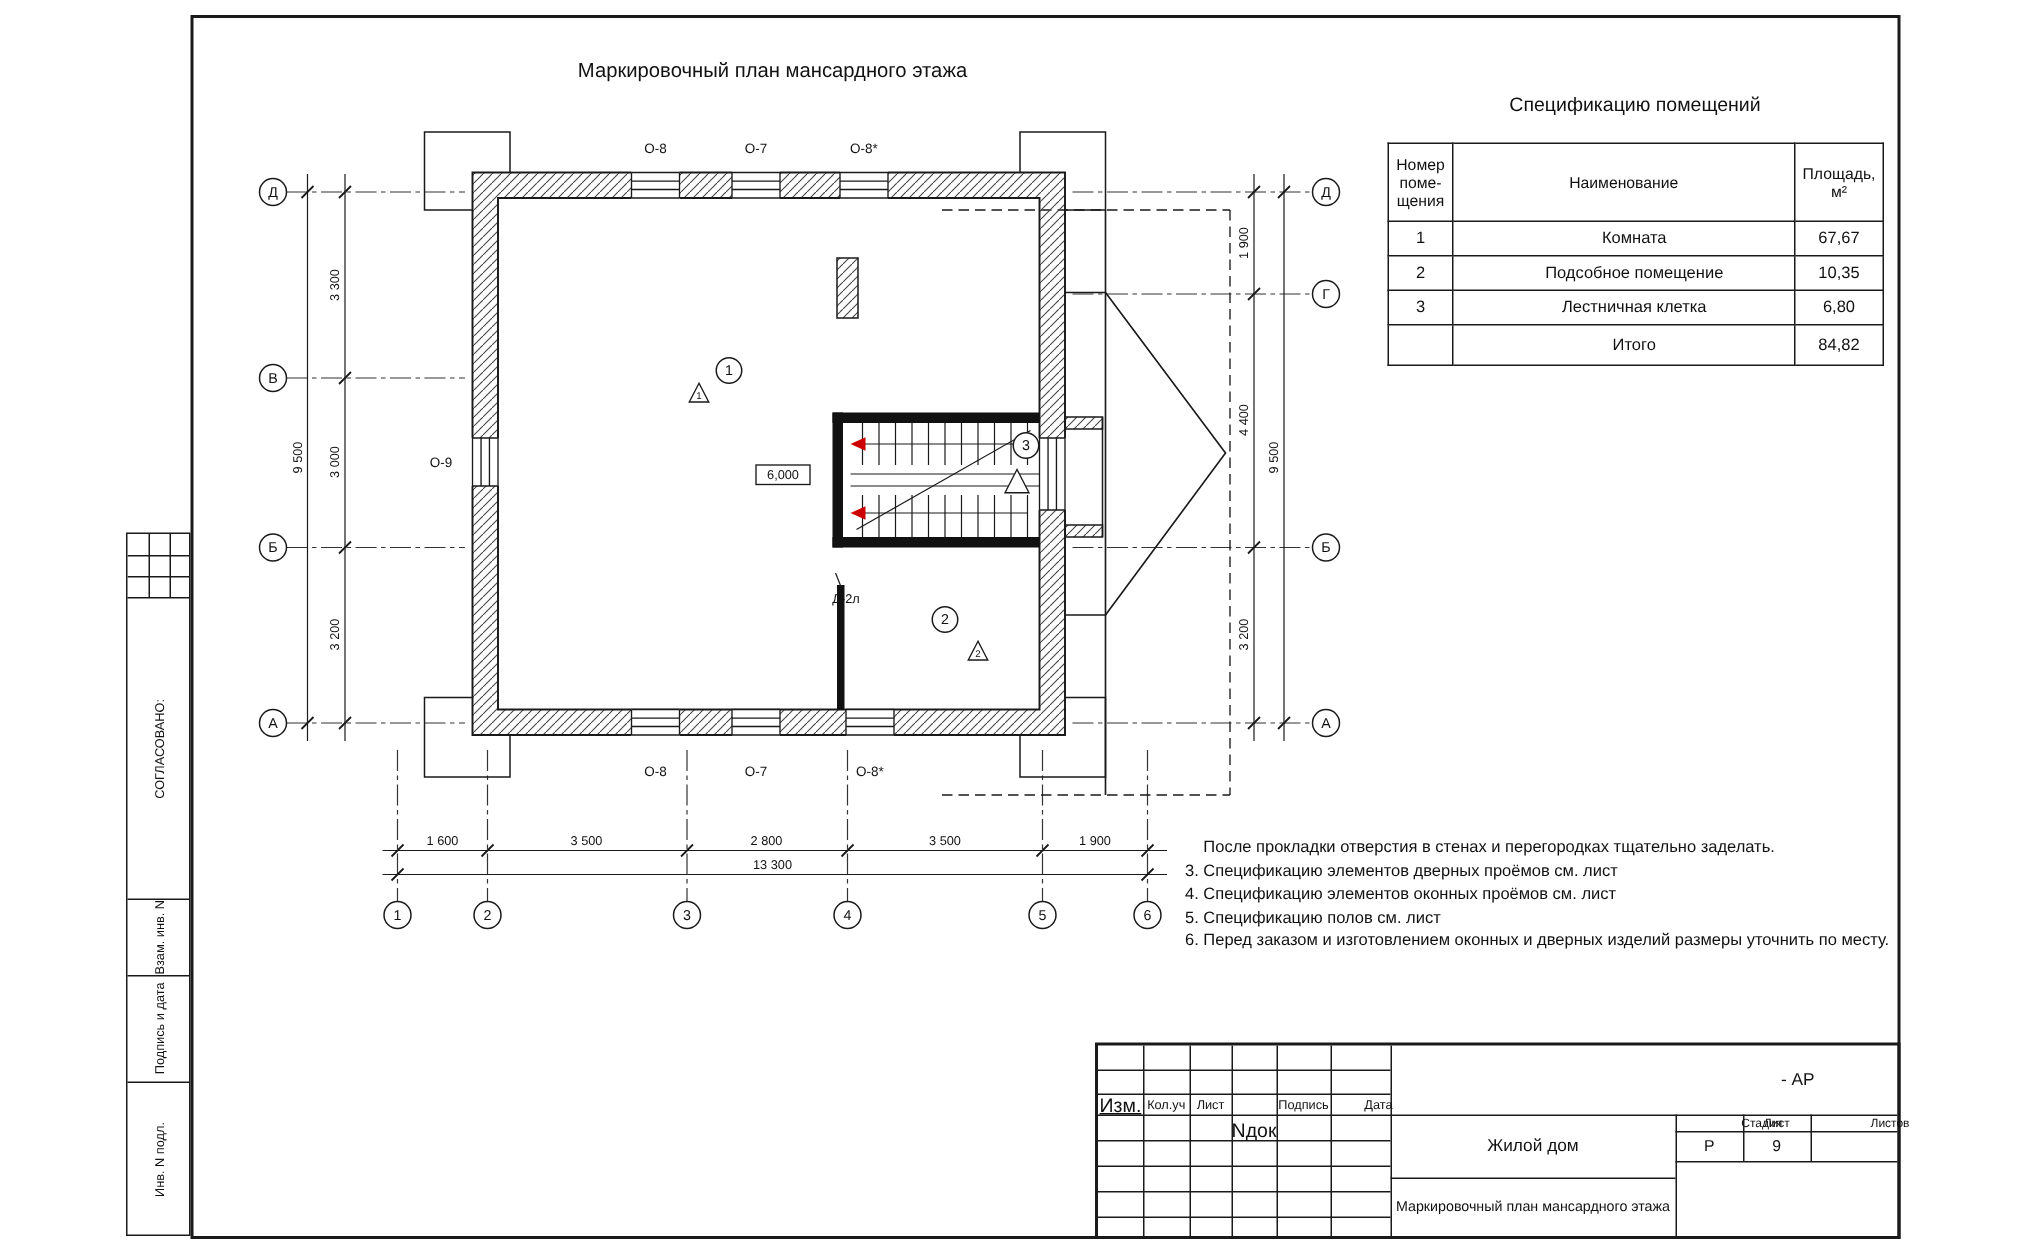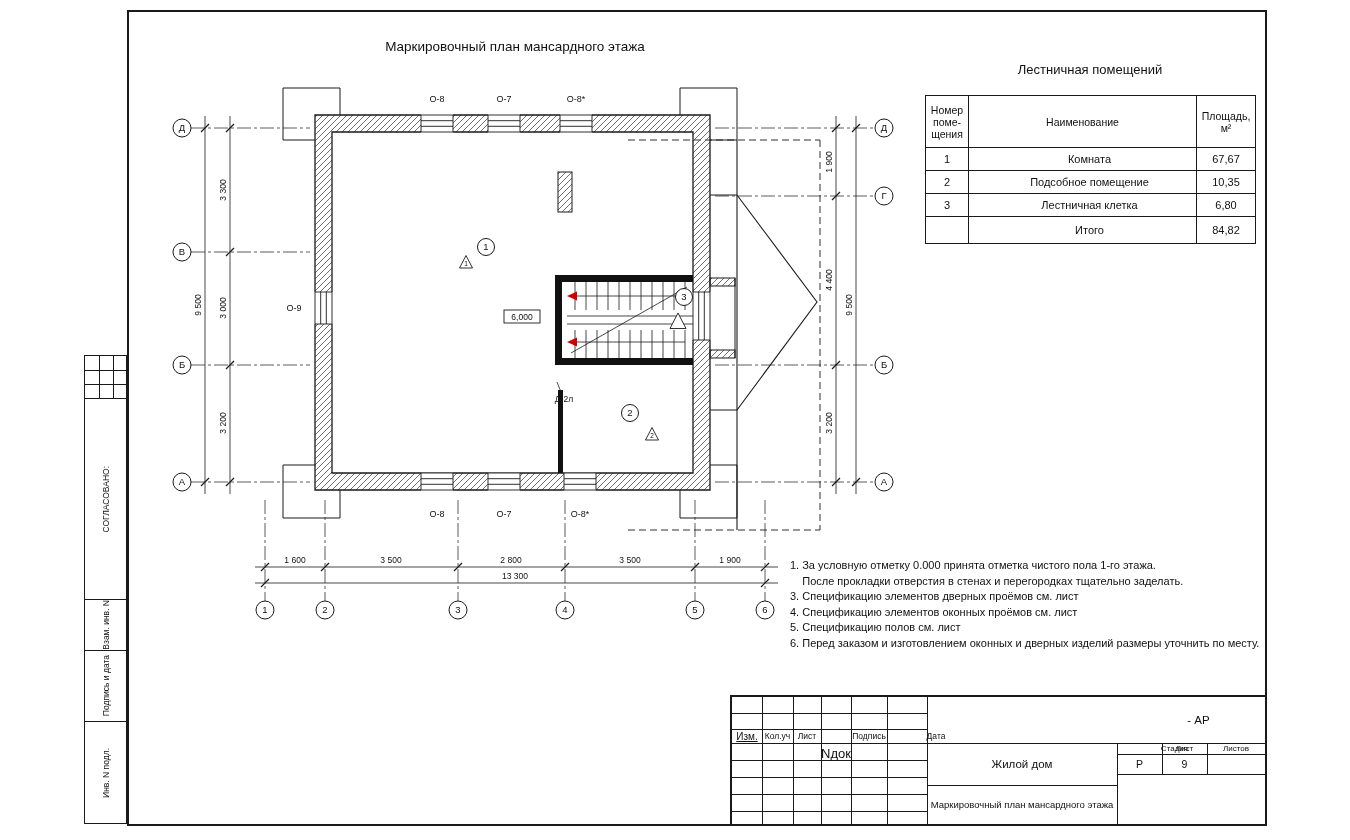--- a/index.html
+++ b/index.html
@@ -64,21 +64,21 @@
     <span class="vtext">Взам. инв. N</span>
   </div>
   <div class="sec" style="height:70px;">
     <span class="vtext">Подпись и дата</span>
   </div>
   <div class="sec" style="flex:1;">
     <span class="vtext">Инв. N подл.</span>
   </div>
 </div>
 
-<div class="abs expl-title">Лестничная помещений</div>
+<div class="abs expl-title">Спецификацию помещений</div>
 <div class="abs expl">
   <table>
     <colgroup>
         <col style="width:43px">
         <col style="width:228px">
         <col style="width:59px">
       </colgroup>
     <tbody>
         <tr style="height:52px;margin-left:35px;">
       <th>Номер
@@ -288,21 +288,20 @@
 
   <g>
     <rect x="374" y="260" width="36" height="13" fill="#fff" stroke="#1a1a1a" stroke-width="0.9"></rect>
     <text x="392" y="269.5" font-size="8.5" text-anchor="middle">6,000</text>
   </g>
 
   <text x="434" y="352" font-size="8.5" text-anchor="middle">Д-2л</text>
 </svg>
 
 <div class="abs notes">
-  <div>1. За условную отметку 0.000 принята отметка чистого пола 1-го этажа.</div>
   <div>    После прокладки отверстия в стенах и перегородках тщательно заделать.</div>
   <div>3. Спецификацию элементов дверных проёмов см. лист</div>
   <div>4. Спецификацию элементов оконных проёмов см. лист</div>
   <div>5. Спецификацию полов см. лист</div>
   <div>6. Перед заказом и изготовлением оконных и дверных изделий размеры уточнить по месту.</div>
 </div>
 
 <div class="abs tb">
 
   <div class="vl" style="left:30px;"></div>
@@ -319,27 +318,27 @@
   <div class="hl" style="top:32px;left:0;width:195px;"></div>
   <div class="hl" style="top:46px;left:0;right:0;"></div>
   <div class="hl" style="top:63px;left:0;width:195px;"></div>
   <div class="hl" style="top:80px;left:0;width:195px;"></div>
   <div class="hl" style="top:97px;left:0;width:195px;"></div>
   <div class="hl" style="top:114px;left:0;width:195px;"></div>
   <div class="hl" style="top:88px;left:195px;width:190px;"></div>
   <div class="hl" style="top:57px;left:385px;right:0;"></div>
   <div class="hl" style="top:77px;left:385px;right:0;"></div>
 
-  <span class="tbt" style="left:0;width:30px;top:32px;height:14px;font-size:10px;text-decoration:underline;">Изм.</span>
+  <span class="tbt" style="left:0;width:30px;top:32px;height:14px;font-size:13px;text-decoration:underline;">Изм.</span>
   <span class="tbt" style="left:30px;width:31px;top:32px;height:14px;font-size:8.5px;">Кол.уч</span>
   <span class="tbt" style="left:61px;width:28px;top:32px;height:14px;font-size:8.5px;">Лист</span>
   <span class="tbt" style="left:89px;width:30px;top:49px;height:14px;font-size:13px;">Nдок</span>
   <span class="tbt" style="left:119px;width:36px;top:32px;height:14px;font-size:8.5px;">Подпись</span>
-  <span class="tbt" style="left:155px;width:40px;top:32px;height:14px;font-size:8.5px;padding-left:29px;">Дата</span>
+  <span class="tbt" style="left:138px;width:40px;top:32px;height:14px;font-size:8.5px;padding-left:29px;">Дата</span>
   <span class="tbt" style="left:400px;width:133px;top:8px;height:30px;font-size:11.5px;">- АР</span>
   <span class="tbt" style="left:195px;width:190px;top:46px;height:42px;font-size:11.5px;">Жилой дом</span>
   <span class="tbt" style="left:197px;width:186px;top:88px;height:39px;font-size:9.5px;">Маркировочный план мансардного этажа</span>
   <span class="tbt" style="left:385px;width:45px;top:46px;height:11px;font-size:8px;margin-left:35px;">Стадия</span>
   <span class="tbt" style="left:430px;width:45px;top:46px;height:11px;font-size:8px;">Лист</span>
-  <span class="tbt" style="left:475px;width:58px;top:46px;height:11px;font-size:8px;">Листов</span>
+  <span class="tbt" style="left:475px;width:58px;top:46px;height:11px;font-size:8px;padding-left:24px;">Листов</span>
   <span class="tbt" style="left:385px;width:45px;top:57px;height:20px;font-size:10.5px;">Р</span>
   <span class="tbt" style="left:430px;width:45px;top:57px;height:20px;font-size:10.5px;">9</span>
 </div>
 
 </body></html>

